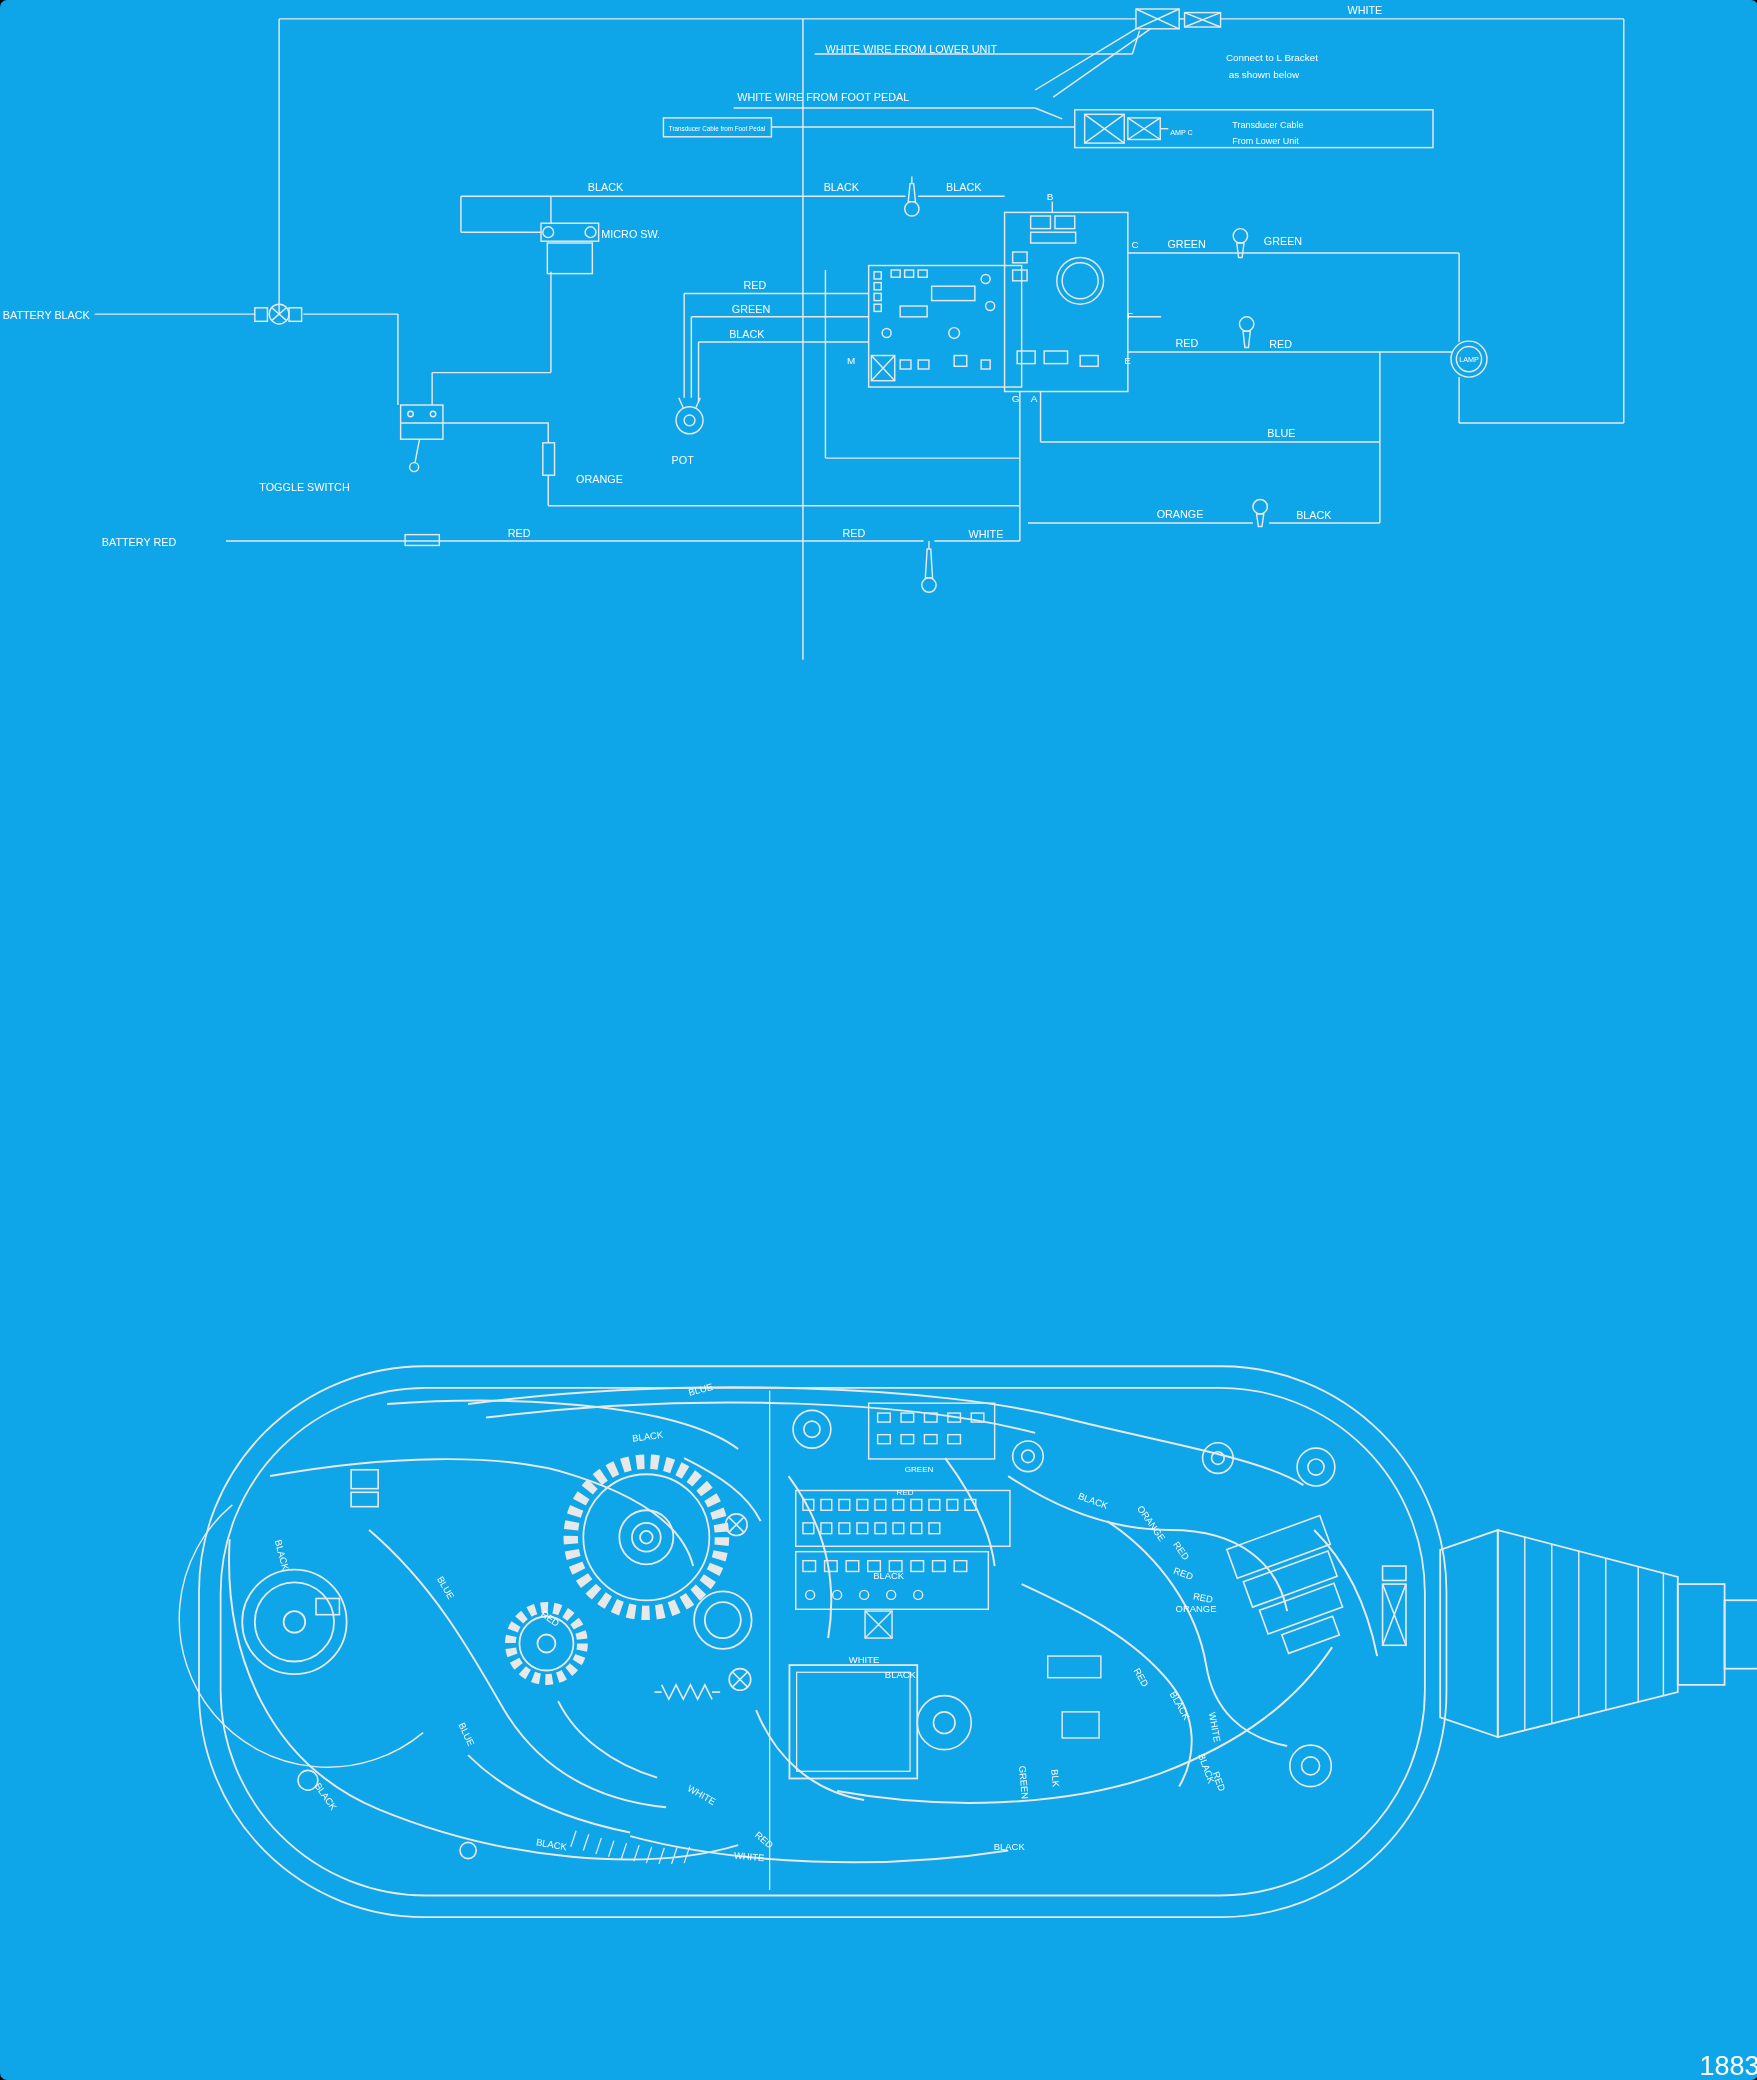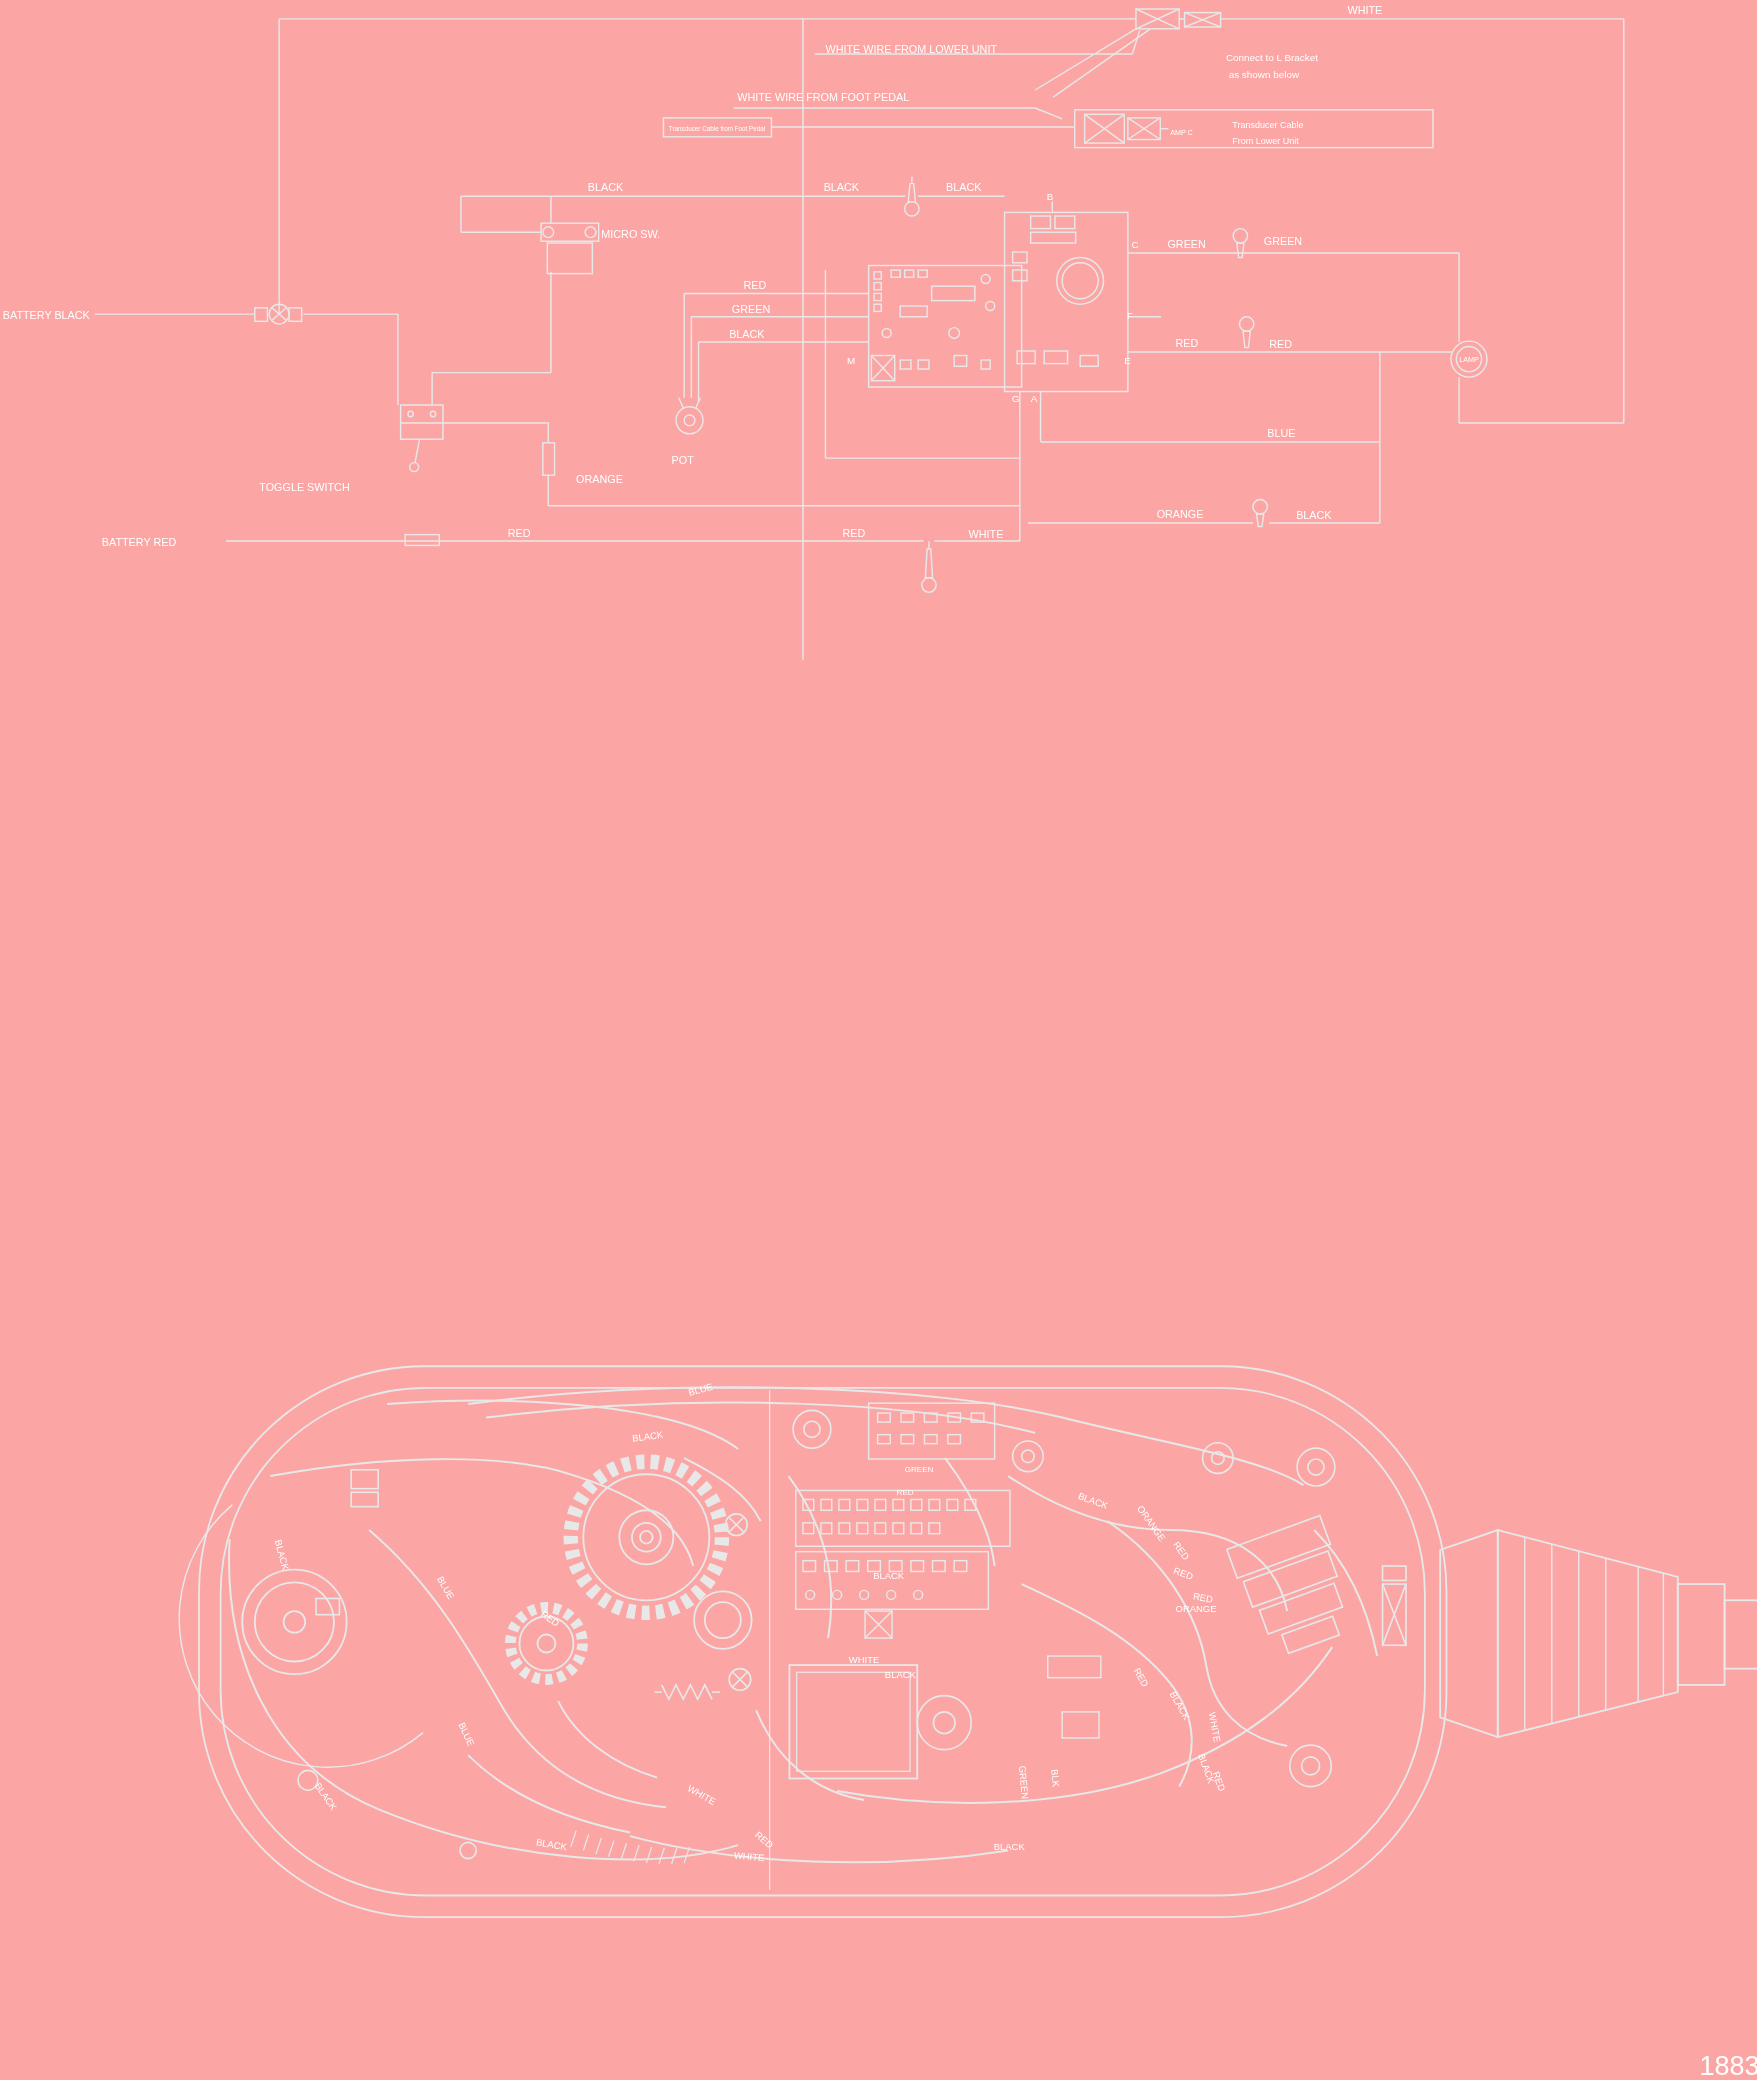--- a/index.html
+++ b/index.html
@@ -1,17 +1,17 @@
 <!DOCTYPE html>
 <html style="font-size:14.4px"><head>
 <meta charset="utf-8">
 <style>
   html,body{margin:0;padding:0;background:#000;}
-  .canvas{position:relative;width:1758px;height:2080px;background:#fca5a5;overflow:hidden;
-          font-family:"Liberation Sans",sans-serif;}
+  .canvas{position:relative;width:1758px;height:2080px;background:#0ea5e9;overflow:hidden;
+          font-family:"Liberation Sans",sans-serif;border-radius:7px;}
   svg{display:block}
   text{font-family:"Liberation Sans",sans-serif;fill:#ffffff;stroke:none;}
 </style>
 </head>
 <body>
 
 <div class="canvas">
 <svg width="1758" height="2080" viewBox="0 0 1953 2311" xmlns="http://www.w3.org/2000/svg">
 
   <g stroke="#e8e8e8" stroke-width="1.6" fill="none">

